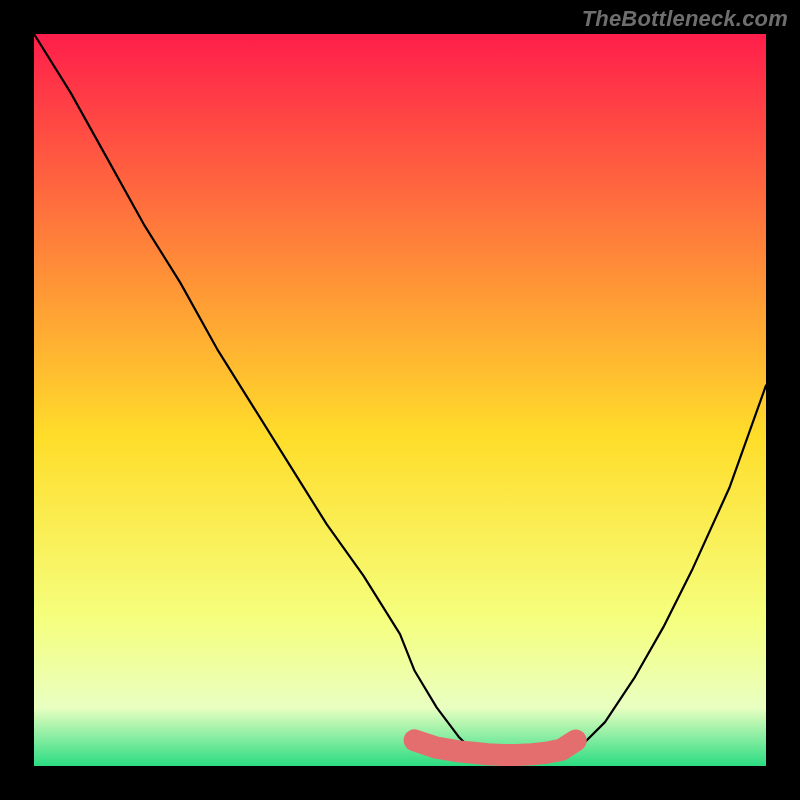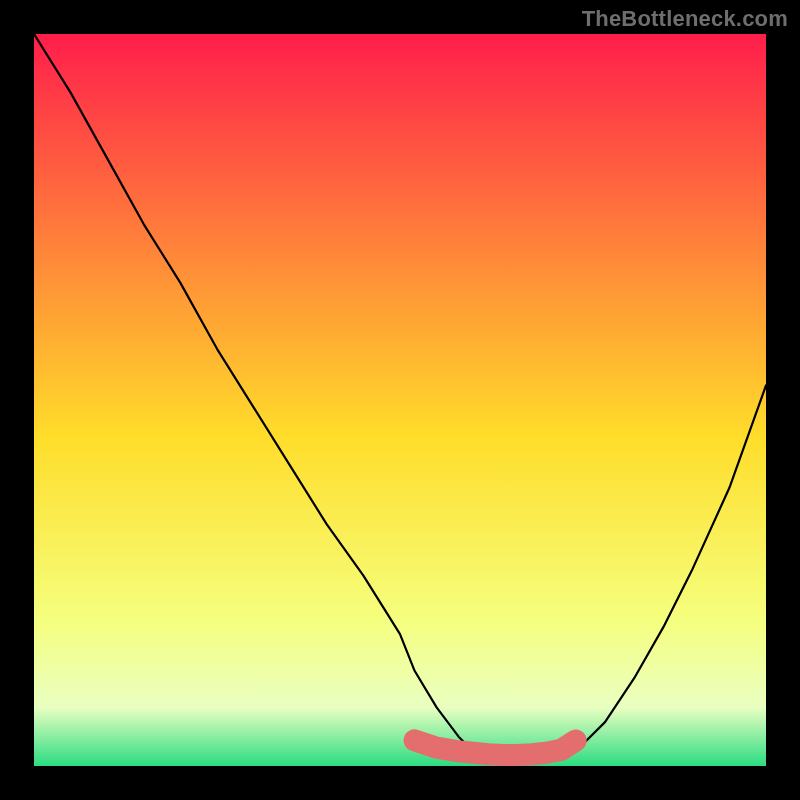--- a/index.html
+++ b/index.html
@@ -8,20 +8,21 @@
     width: 800px;
     height: 800px;
     background: #000;
     overflow: hidden;
   }
   .frame {
     position: absolute;
     width: 800px;
     height: 568px;
     background: #000;
+    font-style: italic;
   }
   .chart-area {
     position: absolute;
     left: 34px;
     top: 34px;
     width: 732px;
     height: 732px;
   }
   .gradient {
     position: absolute;

